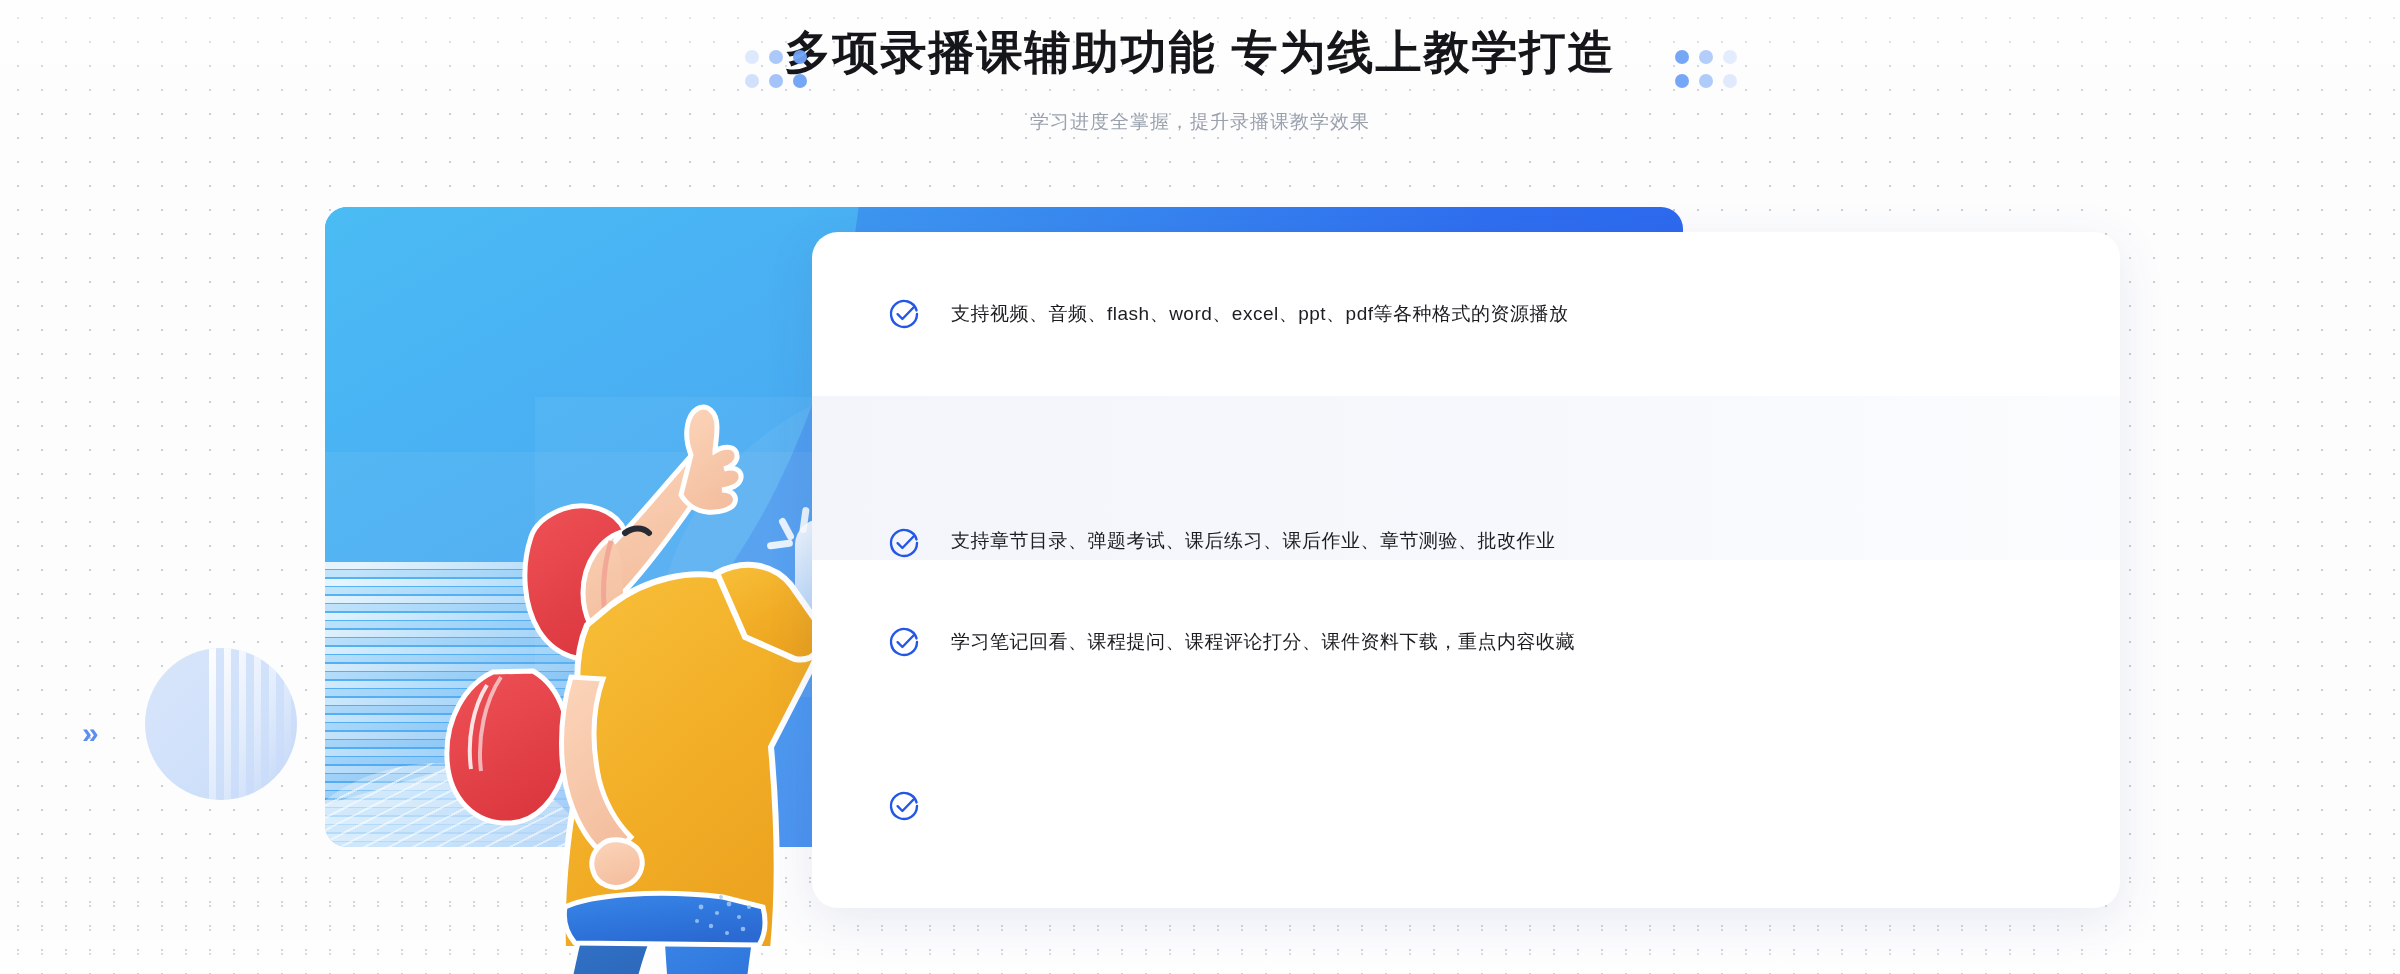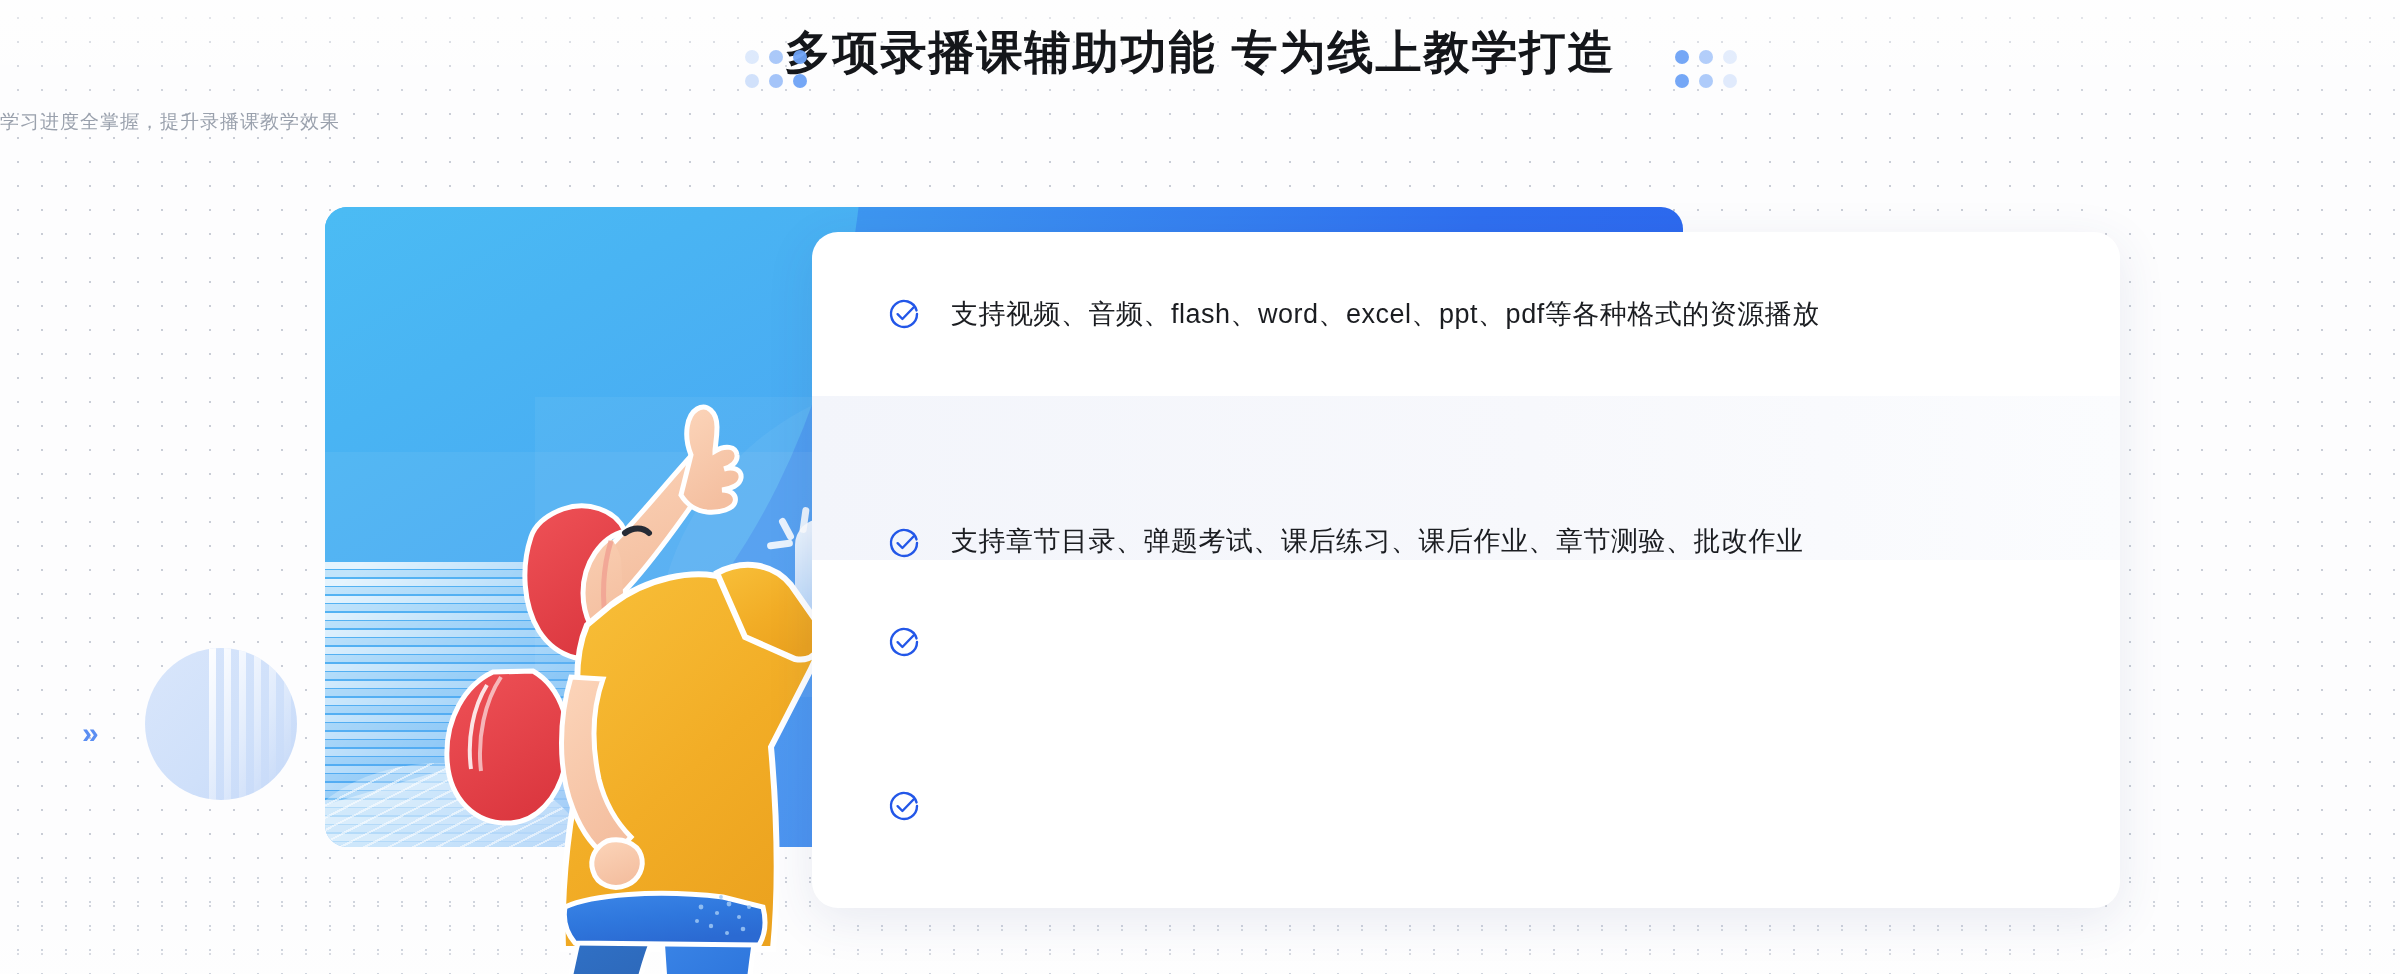--- a/index.html
+++ b/index.html
@@ -62,21 +62,21 @@
     letter-spacing: 2px;
     color: #14161a;
     white-space: nowrap;
   }
 
   .subtitle {
     position: absolute;
     left: 0;
     top: 108px;
     width: 2400px;
-    text-align: left;
+    text-align: center;
     font-size: 19px;
     line-height: 28px;
     letter-spacing: 1px;
     color: #9aa1ad;
     white-space: nowrap;
   }
 
   
   .dot-cluster {
     position: absolute;
@@ -306,21 +306,21 @@
 
   .check-icon {
     flex: 0 0 auto;
     width: 34px;
     height: 34px;
     margin-right: 30px;
     display: block;
   }
 
   .feature-text {
-    font-size: 27px;
+    font-size: 19px;
     line-height: 38px;
     letter-spacing: 0.5px;
     color: #1b1d21;
     white-space: nowrap;
   }
 
   
   .deco-circle {
     position: absolute;
     left: 145px;
@@ -541,20 +541,21 @@
         </svg>
         <span class="feature-text">支持章节目录、弹题考试、课后练习、课后作业、章节测验、批改作业</span>
       </div>
 
       <div class="feature-row">
 
         <svg class="check-icon" viewBox="0 0 34 34">
           <path d="M29.5 13.4 A13 13 0 1 0 30 17" fill="none" stroke="#2357e8" stroke-width="2.4" stroke-linecap="round"></path>
           <path d="M10.6 17.2 L15.4 22 L26.5 10.5" fill="none" stroke="#2357e8" stroke-width="2.4" stroke-linecap="round" stroke-linejoin="round"></path>
         </svg>
+        <span class="feature-text">学习笔记回看、课程提问、课程评论打分、课件资料下载，重点内容收藏</span>
       </div>
 
       <div class="feature-row">
 
         <svg class="check-icon" viewBox="0 0 34 34">
           <path d="M29.5 13.4 A13 13 0 1 0 30 17" fill="none" stroke="#2357e8" stroke-width="2.4" stroke-linecap="round"></path>
           <path d="M10.6 17.2 L15.4 22 L26.5 10.5" fill="none" stroke="#2357e8" stroke-width="2.4" stroke-linecap="round" stroke-linejoin="round"></path>
         </svg>
       </div>
 

